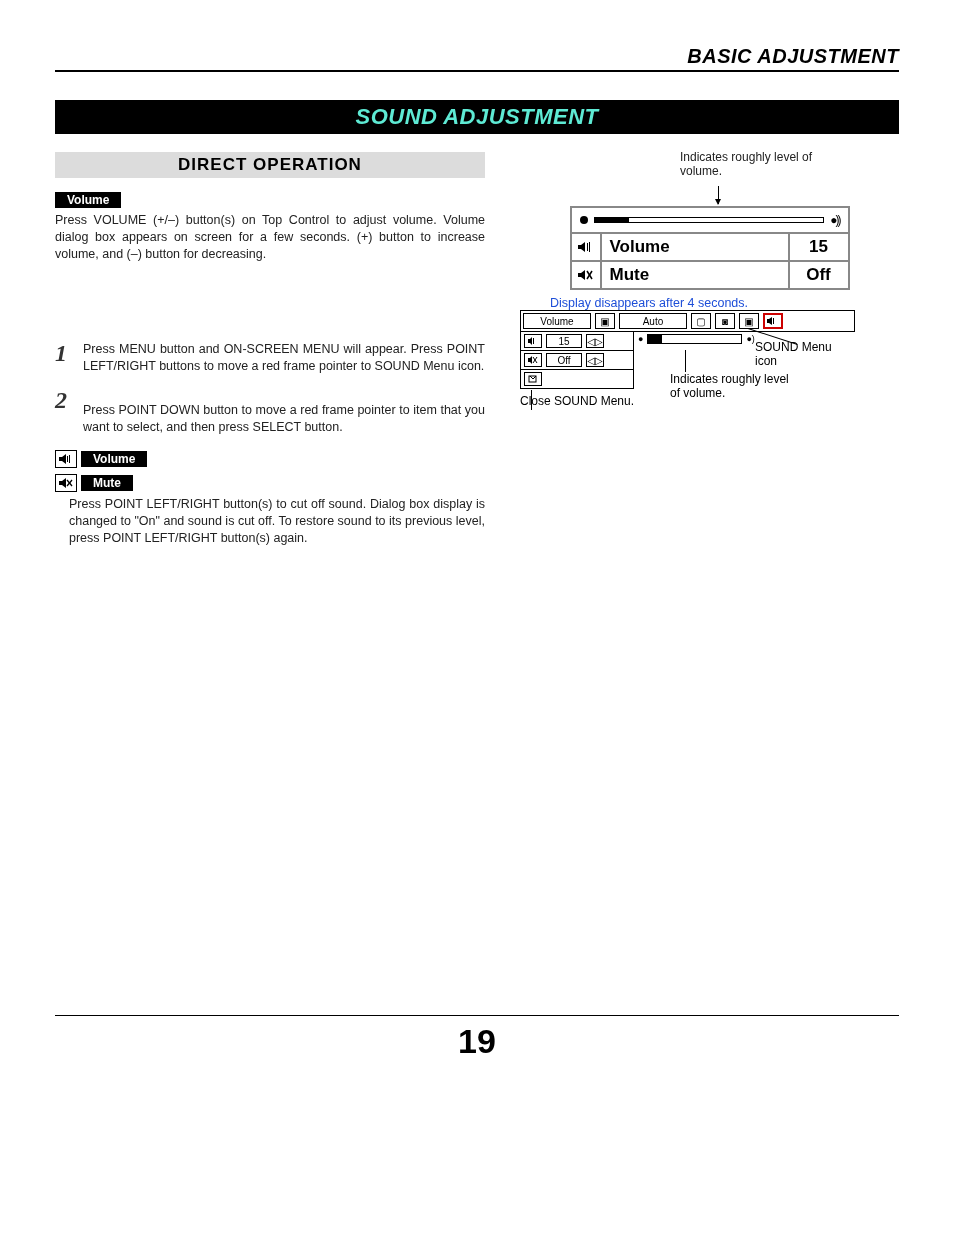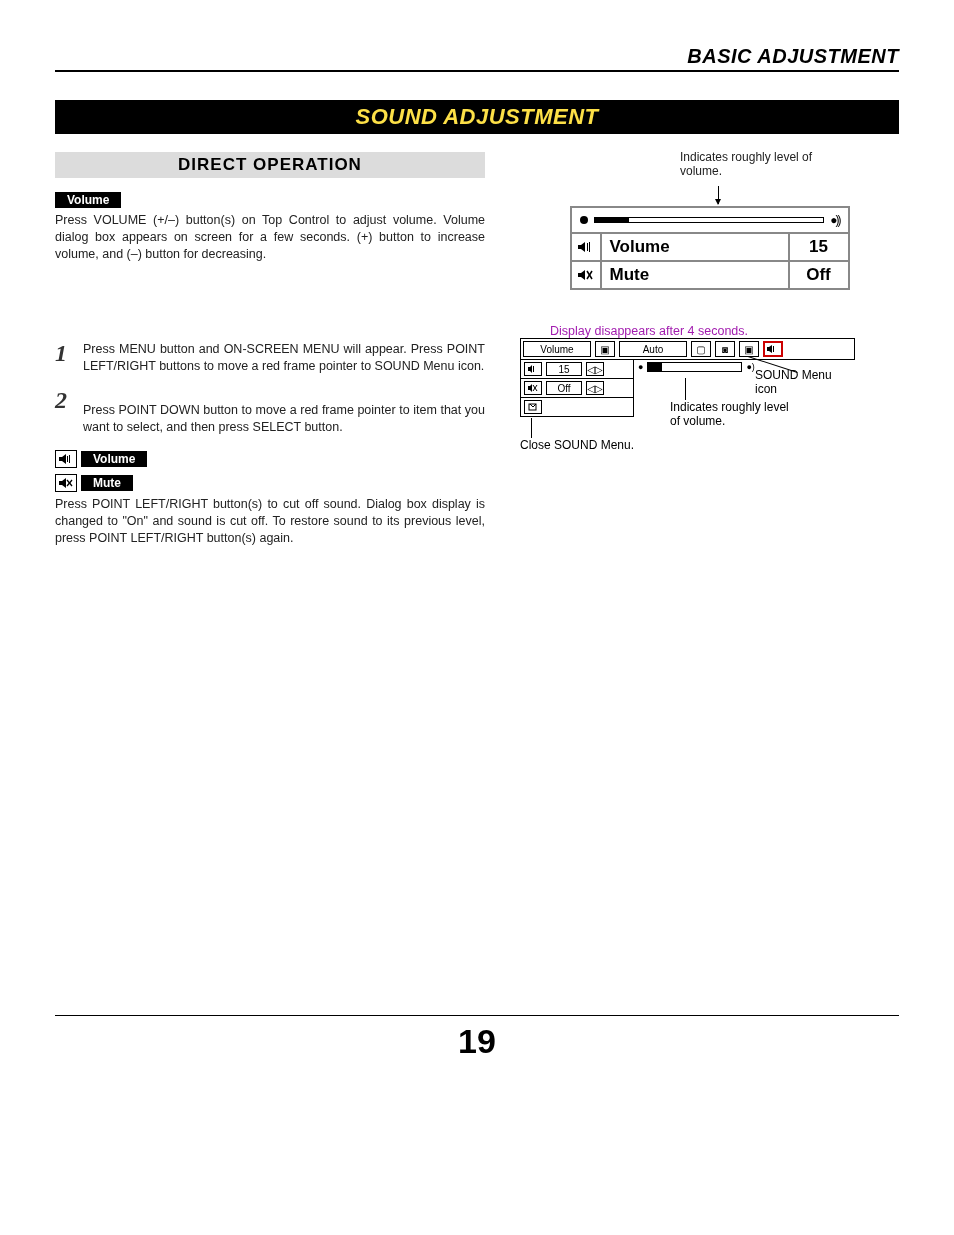--- a/index.html
+++ b/index.html
@@ -20,21 +20,21 @@
     letter-spacing: 0.5px;
     padding-bottom: 2px;
   }
   .hr-top {
     border: none;
     border-top: 2px solid #000;
     margin-bottom: 28px;
   }
   .main-title {
     background: #000;
-    color: #fde047;
+    color: #5eead4;
     text-align: center;
     font-size: 22px;
     font-weight: bold;
     font-style: italic;
     padding: 4px 12px;
     letter-spacing: 0.5px;
     margin-bottom: 18px;
   }
   .columns {
     display: flex;
@@ -92,25 +92,25 @@
   .mini-icon {
     width: 22px;
     height: 18px;
     border: 1px solid #000;
     display: flex;
     align-items: center;
     justify-content: center;
     font-size: 11px;
     background: #fff;
   }
-  .mute-body { margin-top: 4px; }
+  .mute-body { margin-top: 4px; margin-left: 14px; }
   .note {
     font-size: 12.5px;
-    color: #a21caf;
-    margin-top: 34px;
+    color: #1d4ed8;
+    margin-top: 6px;
   }
   .annotation {
     font-size: 12px;
     color: #222;
     line-height: 1.2;
   }
   .arrow-down {
     display: block;
     width: 1px;
     height: 18px;
@@ -424,21 +424,21 @@
           </div>
         </div>
       </div>
 
       <div class="menu-callout" style="left:235px; top:30px;">SOUND Menu icon</div>
       <span class="callout-line" style="left:228px; top:18px; width:52px; height:1px; transform:rotate(18deg); transform-origin:left center;"></span>
 
       <div class="menu-callout" style="left:150px; top:62px; width:120px;">Indicates roughly level of volume.</div>
       <span class="callout-line" style="left:165px; top:40px; width:1px; height:22px;"></span>
 
-      <div class="menu-callout" style="left:0px; top:100px;">Close SOUND Menu.</div>
+      <div class="menu-callout" style="left:0px; top:84px;">Close SOUND Menu.</div>
       <span class="callout-line" style="left:11px; top:80px; width:1px; height:20px;"></span>
     </div>
 
   </div>
 </div>
 
 <hr class="hr-bottom">
 <div class="page-num">19</div>
 
 </body></html>

